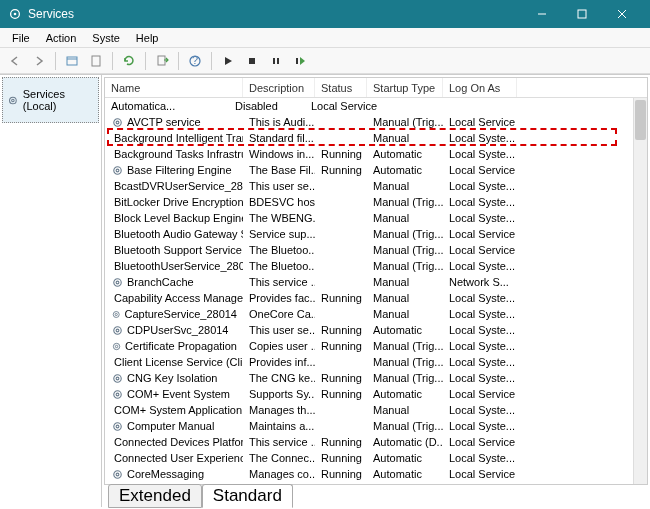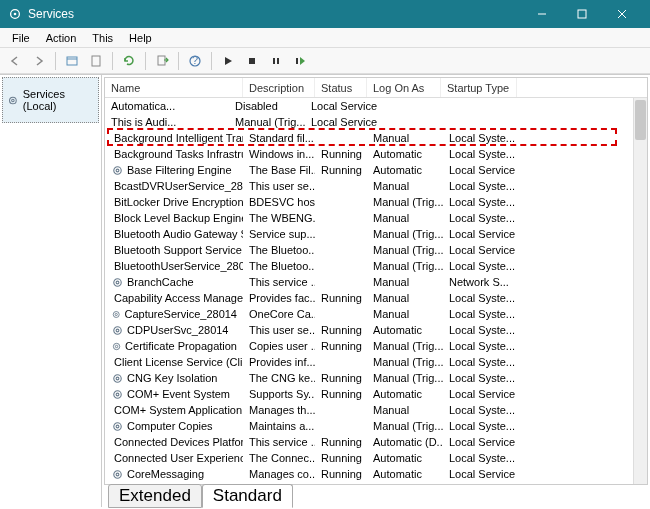--- a/index.html
+++ b/index.html
@@ -72,21 +72,21 @@
           <line x1="1" y1="1" x2="9" y2="9" stroke="#fff" stroke-width="1"></line>
           <line x1="9" y1="1" x2="1" y2="9" stroke="#fff" stroke-width="1"></line>
         </svg>
       </div>
   </div>
 </div>
 
 <div class="menubar">
   <div class="menu">File</div>
   <div class="menu">Action</div>
-  <div class="menu">This</div>
+  <div class="menu">Syste</div>
   <div class="menu">Help</div>
 </div>
 
 <div class="toolbar">
   <div class="tbtn">
       <svg width="14" height="14" viewBox="0 0 14 14">
         <path d="M9 3 L4 7 L9 11" fill="none" stroke="#888" stroke-width="1.5"></path>
       </svg>
     </div>
   <div class="tbtn">
@@ -162,31 +162,38 @@
       <span>Services (Local)</span>
     </div>
   </div>
 
   <div class="main">
     <div class="listwrap">
       <div class="headerrow">
         <div class="col c-name">Name</div>
         <div class="col c-desc">Description</div>
         <div class="col c-status">Status</div>
+        <div class="col c-start">Startup Type</div>
         <div class="col c-log">Log On As</div>
-        <div class="col c-start">Startup Type</div>
       </div>
       <div class="rows" id="rows">
           <div class="row">
             <div class="cell c-desc">Automatica...</div>
             <div class="cell c-status"></div>
             <div class="cell c-start">Disabled</div>
             <div class="cell c-log">Local Service</div>
           </div>
           <div class="row">
+            <div class="cell c-name">
+              <svg class="gear" viewBox="0 0 14 14" width="12" height="12">
+                <circle cx="7" cy="7" r="4" fill="none" stroke="#6b7d8e" stroke-width="1.2"></circle>
+                <circle cx="7" cy="7" r="1.5" fill="#6b7d8e"></circle>
+              </svg>
+              <span>AVCTP service</span>
+            </div>
             <div class="cell c-desc">This is Audi...</div>
             <div class="cell c-status"></div>
             <div class="cell c-start">Manual (Trig...</div>
             <div class="cell c-log">Local Service</div>
           </div>
           <div class="row">
             <div class="cell c-name">
               <svg class="gear" viewBox="0 0 14 14" width="12" height="12">
                 <circle cx="7" cy="7" r="4" fill="none" stroke="#6b7d8e" stroke-width="1.2"></circle>
                 <circle cx="7" cy="7" r="1.5" fill="#6b7d8e"></circle>
@@ -418,21 +425,21 @@
             <div class="cell c-status"></div>
             <div class="cell c-start">Manual</div>
             <div class="cell c-log">Local Syste...</div>
           </div>
           <div class="row">
             <div class="cell c-name">
               <svg class="gear" viewBox="0 0 14 14" width="12" height="12">
                 <circle cx="7" cy="7" r="4" fill="none" stroke="#6b7d8e" stroke-width="1.2"></circle>
                 <circle cx="7" cy="7" r="1.5" fill="#6b7d8e"></circle>
               </svg>
-              <span>Computer Copies</span>
+              <span>Computer Manual</span>
             </div>
             <div class="cell c-desc">Maintains a...</div>
             <div class="cell c-status"></div>
             <div class="cell c-start">Manual (Trig...</div>
             <div class="cell c-log">Local Syste...</div>
           </div>
           <div class="row">
             <div class="cell c-name">
               <svg class="gear" viewBox="0 0 14 14" width="12" height="12">
                 <circle cx="7" cy="7" r="4" fill="none" stroke="#6b7d8e" stroke-width="1.2"></circle>

